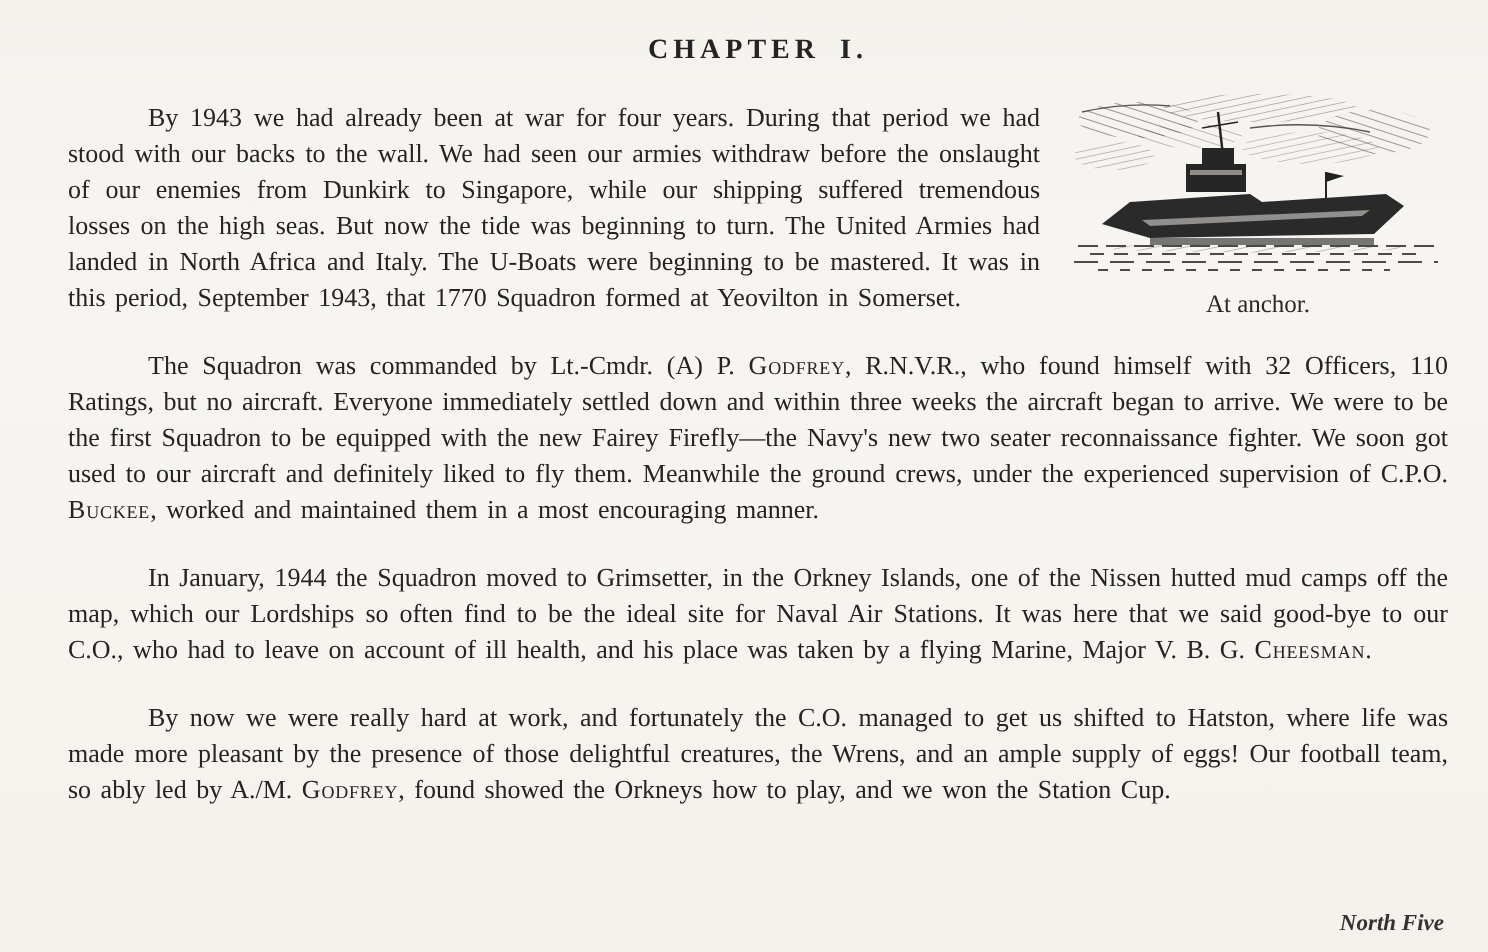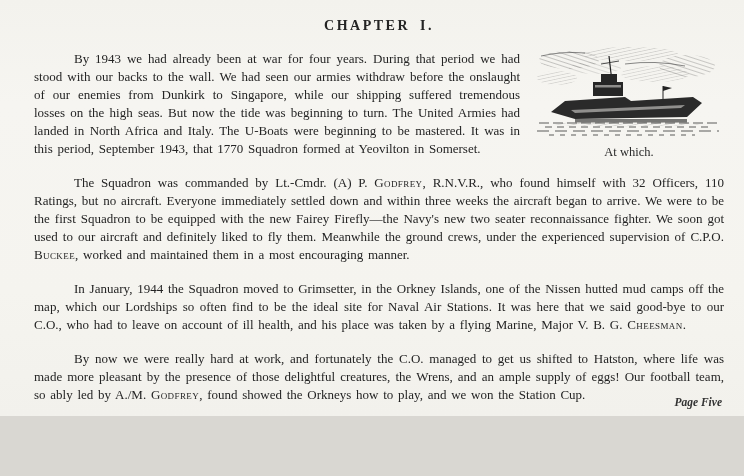--- a/index.html
+++ b/index.html
@@ -1,19 +1,19 @@
 <!DOCTYPE html>
 <html><head>
 <meta charset="utf-8">
 <style>
   html, body { margin: 0; padding: 0; background: #d9d7d2; }
   .page {
     position: relative;
     width: 744px;
-    height: 416px;
+    height: 476px;
     margin: 0 auto;
     box-sizing: border-box;
     padding: 12px 20px 0 34px;
     background: linear-gradient(180deg, #f3f2ed 0%, #f6f5f1 25%, #f5f4ef 70%, #f2f1ec 100%);
     font-family: "Liberation Serif", "DejaVu Serif", serif;
     color: #242424;
     overflow: hidden;
   }
   .chapter-title {
     margin: 6px 0 10px 0;
@@ -94,25 +94,25 @@
 
       <rect x="40" y="75" width="112" height="3.5" fill="#222" opacity="0.6"></rect>
       <ellipse cx="92" cy="80" rx="74" ry="2.2" fill="url(#hatchB)" opacity="0.55"></ellipse>
       <g stroke="#383838" stroke-width="0.9" fill="none" opacity="0.9">
         <path d="M4,79 H182" stroke-dasharray="10 4"></path>
         <path d="M10,83 H176" stroke-dasharray="7 5"></path>
         <path d="M2,87 H184" stroke-dasharray="12 6"></path>
         <path d="M14,91 H160" stroke-dasharray="5 6"></path>
       </g>
     </svg>
-    <figcaption>At which.</figcaption>
+    <figcaption>At anchor.</figcaption>
   </figure>
 
   <div id="body-text">
       <p><span>By 1943 we had already been at war for four years.  During that period we had stood with our backs to the wall.  We had seen our armies withdraw before the onslaught of our enemies from Dunkirk to Singapore, while our shipping suffered tremendous losses on the high seas.  But now the tide was beginning to turn.  The United Armies had landed in North Africa and Italy.  The U-Boats were beginning to be mastered.  It was in this period, September 1943, that 1770 Squadron formed at Yeovilton in Somerset.</span></p>
       <p><span>The Squadron was commanded by Lt.-Cmdr. (A) P. </span><span class="sc">Godfrey</span><span>, R.N.V.R., who found himself with 32 Officers, 110 Ratings, but no aircraft.  Everyone immediately settled down and within three weeks the aircraft began to arrive.  We were to be the first Squadron to be equipped with the new Fairey Firefly—the Navy's new two seater reconnaissance fighter.  We soon got used to our aircraft and definitely liked to fly them.  Meanwhile the ground crews, under the experienced supervision of C.P.O. </span><span class="sc">Buckee</span><span>, worked and maintained them in a most encouraging manner.</span></p>
       <p><span>In January, 1944 the Squadron moved to Grimsetter, in the Orkney Islands, one of the Nissen hutted mud camps off the map, which our Lordships so often find to be the ideal site for Naval Air Stations.  It was here that we said good-bye to our C.O., who had to leave on account of ill health, and his place was taken by a flying Marine, Major V. B. G. </span><span class="sc">Cheesman</span><span>.</span></p>
       <p><span>By now we were really hard at work, and fortunately the C.O. managed to get us shifted to Hatston, where life was made more pleasant by the presence of those delightful creatures, the Wrens, and an ample supply of eggs!  Our football team, so ably led by A./M. </span><span class="sc">Godfrey</span><span>, found showed the Orkneys how to play, and we won the Station Cup.</span></p>
     </div>
 
-  <div class="pagenum">Page Five</div>
+  <div class="pagenum">North Five</div>
 
 </div>
 
 </body></html>

